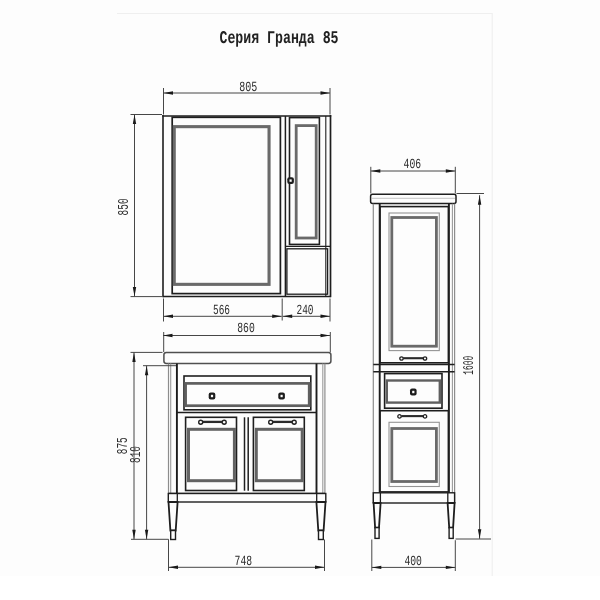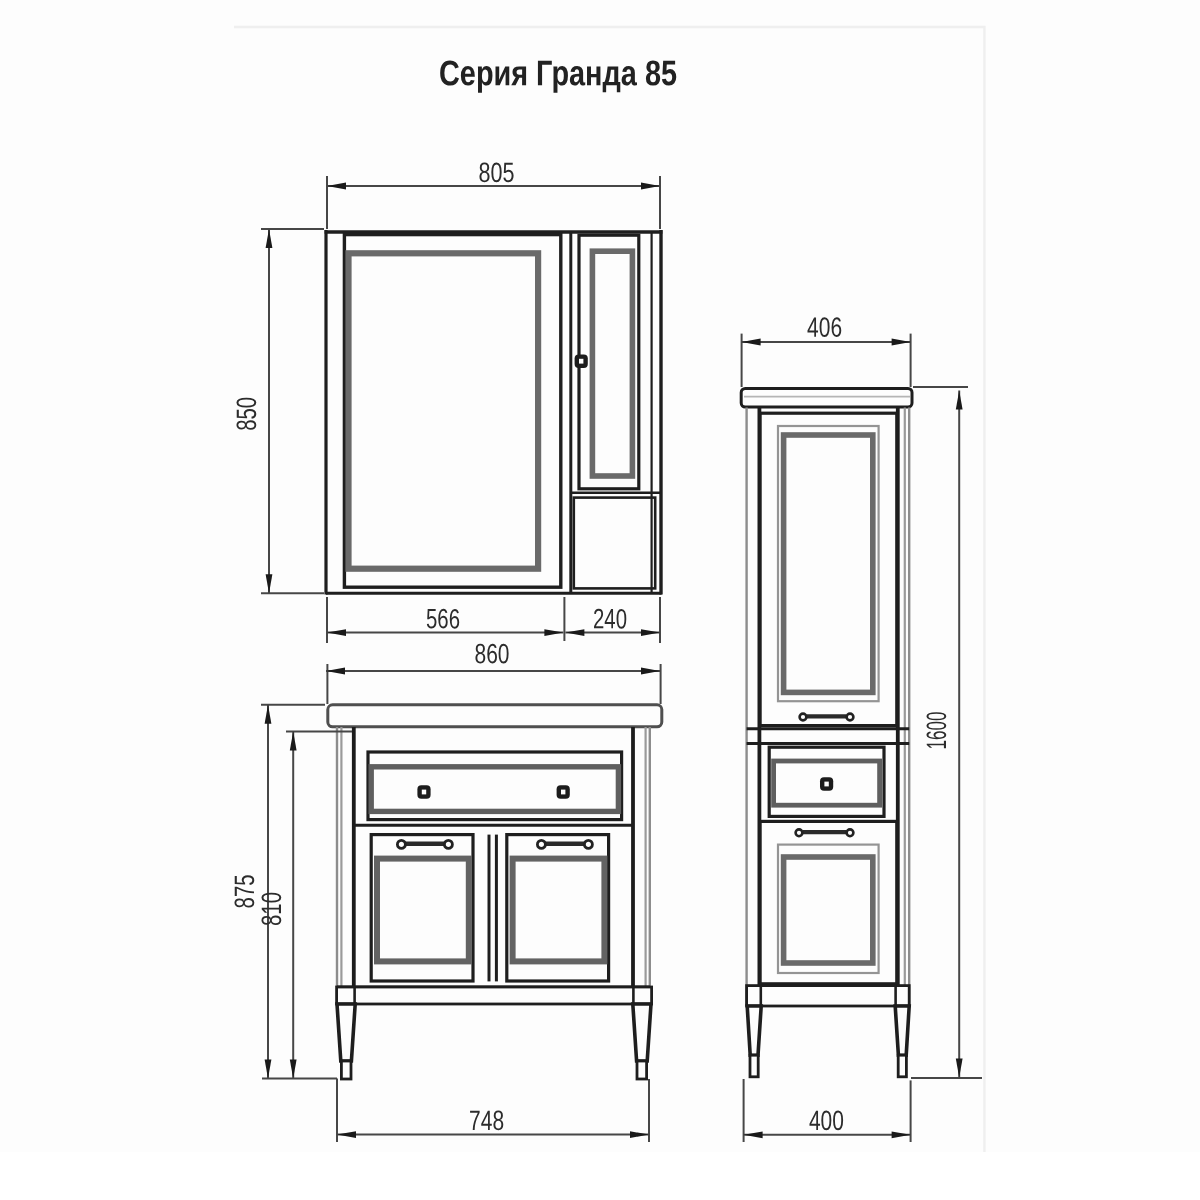--- a/index.html
+++ b/index.html
@@ -1,17 +1,17 @@
 <!DOCTYPE html>
 <html><head>
 <meta charset="utf-8">
 <style>
 html,body{margin:0;padding:0;background:#ffffff;}
 #page{position:relative;width:600px;height:576px;background:#fdfdfd;overflow:hidden;
-font-family:Liberation Sans, sans-serif;}
+font-family:Liberation Mono, monospace;}
 svg{transform:translateZ(0);will-change:transform;}
 </style>
 </head>
 <body>
 <div id="page">
 <svg width="600" height="600" viewBox="0 0 600 600">
 <defs>
 <g id="knob6">
           <rect x="-3.3" y="-3.4" width="6.6" height="6.8" rx="2" fill="#1c1c1c"></rect>
           <rect x="-1.1" y="-1.2" width="2.2" height="2.4" fill="#fdfdfd"></rect>

